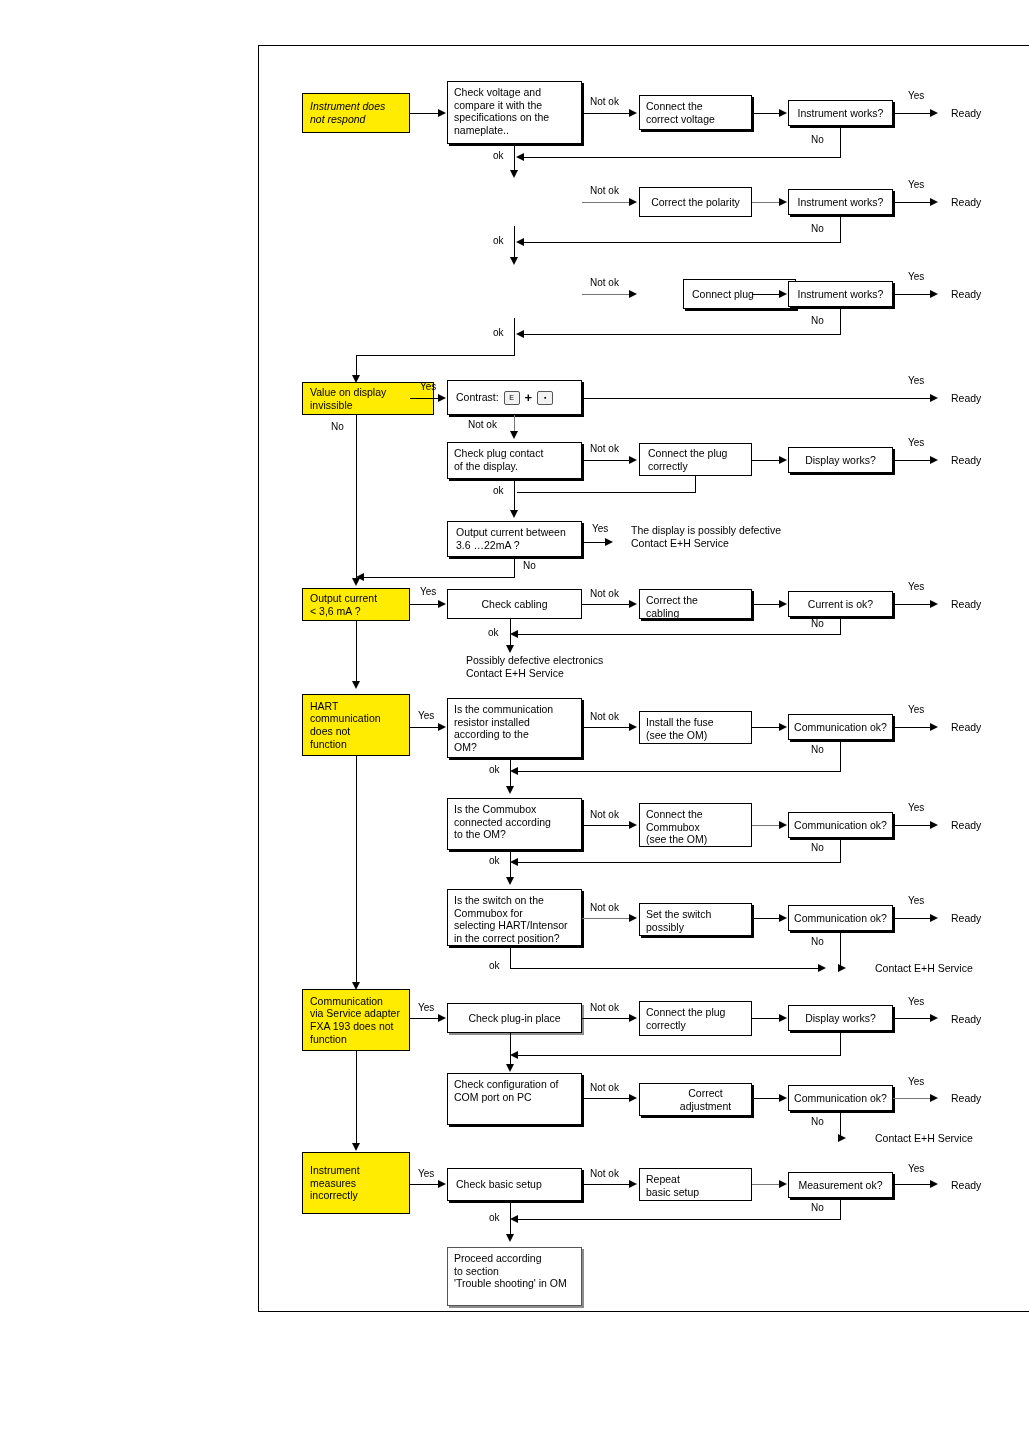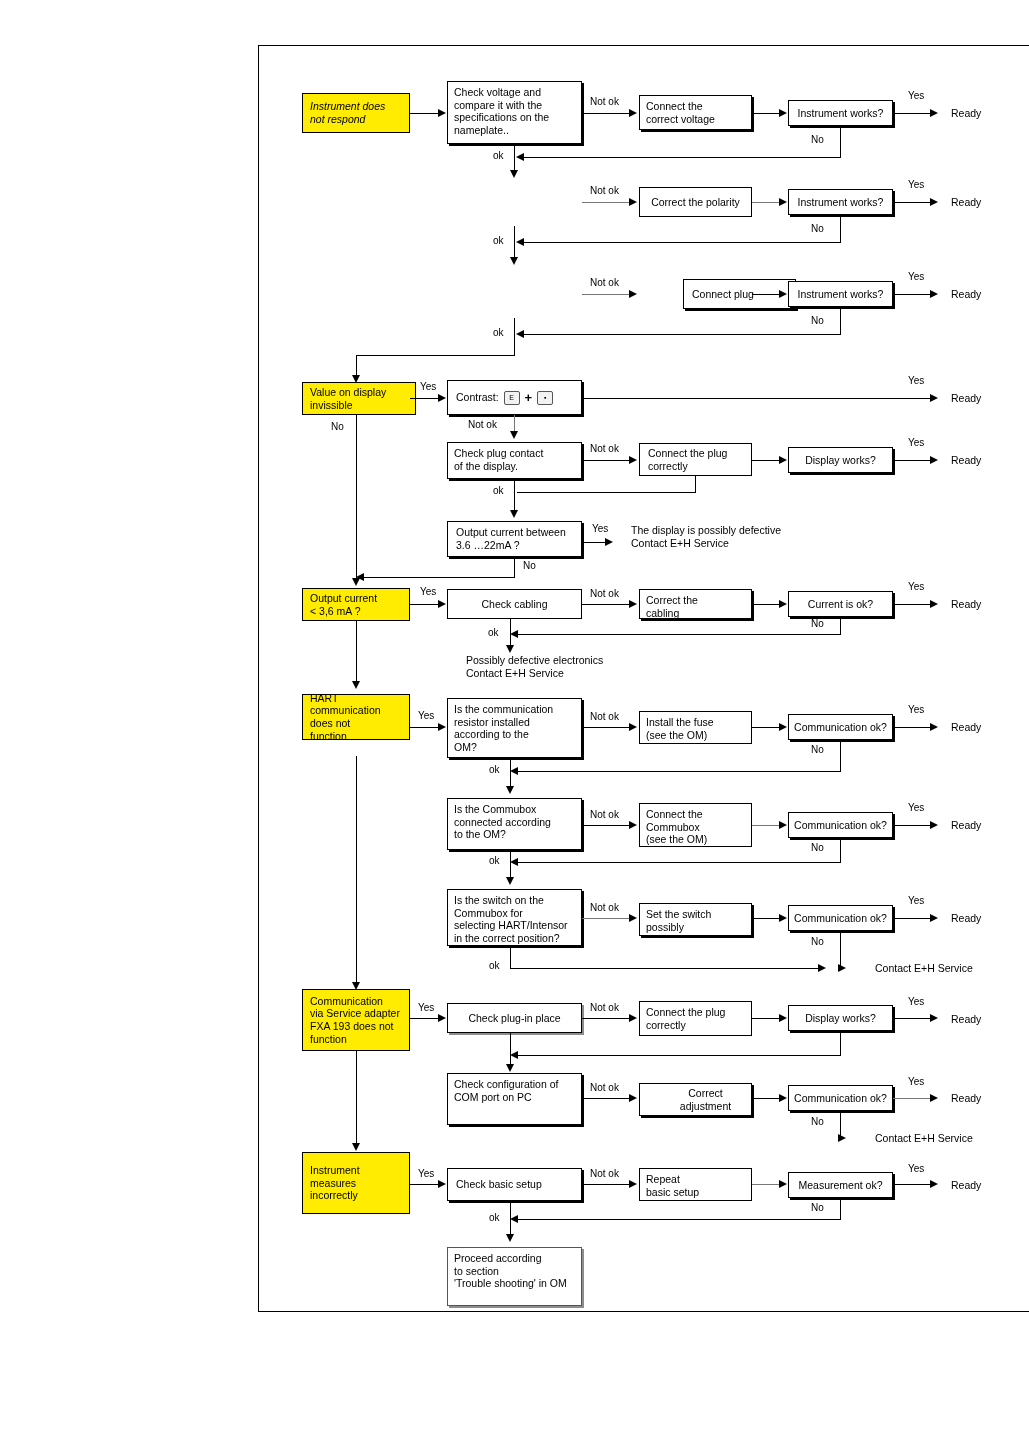--- a/index.html
+++ b/index.html
@@ -175,21 +175,21 @@
   <div class="v" style="left:840px;top:307px;height:27px;"></div>
   <div class="h" style="left:523px;top:334px;width:318px;"></div>
   <div class="ar ar-l" style="left:516px;top:329.5px;"></div>
   <div class="lbl" style="left:493px;top:327px;">ok</div>
 
   <div class="v" style="left:514px;top:318px;height:38px;"></div>
   <div class="h" style="left:356px;top:355px;width:159px;"></div>
   <div class="v" style="left:356px;top:355px;height:25px;"></div>
   <div class="ar ar-d" style="left:351.5px;top:375px;"></div>
 
-  <div class="node yellow" style="left:302px;top:382px;width:114px;height:33px;display:flex;align-items:center;padding-left:7px;">Value on display
+  <div class="node yellow" style="left:302px;top:382px;width:132px;height:33px;display:flex;align-items:center;padding-left:7px;">Value on display
 invissible</div>
 
   <div class="lbl" style="left:420px;top:381px;">Yes</div>
   <div class="h" style="left:410px;top:398px;width:30px;"></div>
   <div class="ar ar-r" style="left:438px;top:393.5px;"></div>
 
   <div class="node shadow" style="left:447px;top:380px;width:135px;height:35px;display:flex;align-items:center;padding-left:8px;">
     <span class="keyrow">
       <span>Contrast:</span>
       <span class="key">E</span>
@@ -285,21 +285,21 @@
   <div class="lbl" style="left:488px;top:627px;">ok</div>
   <div class="v" style="left:510px;top:619px;height:31px;"></div>
   <div class="ar ar-d" style="left:505.5px;top:645px;"></div>
 
   <div class="txt" style="left:466px;top:654px;">Possibly defective electronics
 Contact E+H Service</div>
 
   <div class="v" style="left:356px;top:621px;height:64px;"></div>
   <div class="ar ar-d" style="left:351.5px;top:681px;"></div>
 
-  <div class="node yellow" style="left:302px;top:694px;width:108px;height:46px;display:flex;align-items:center;padding-left:7px;">HART
+  <div class="node yellow" style="left:302px;top:694px;width:108px;height:62px;display:flex;align-items:center;padding-left:7px;">HART
 communication
 does not
 function</div>
 
   <div class="lbl" style="left:418px;top:710px;">Yes</div>
   <div class="h" style="left:410px;top:727px;width:30px;"></div>
   <div class="ar ar-r" style="left:438px;top:722.5px;"></div>
 
   <div class="node shadow" style="left:447px;top:698px;width:135px;height:60px;">Is the communication
 resistor installed

